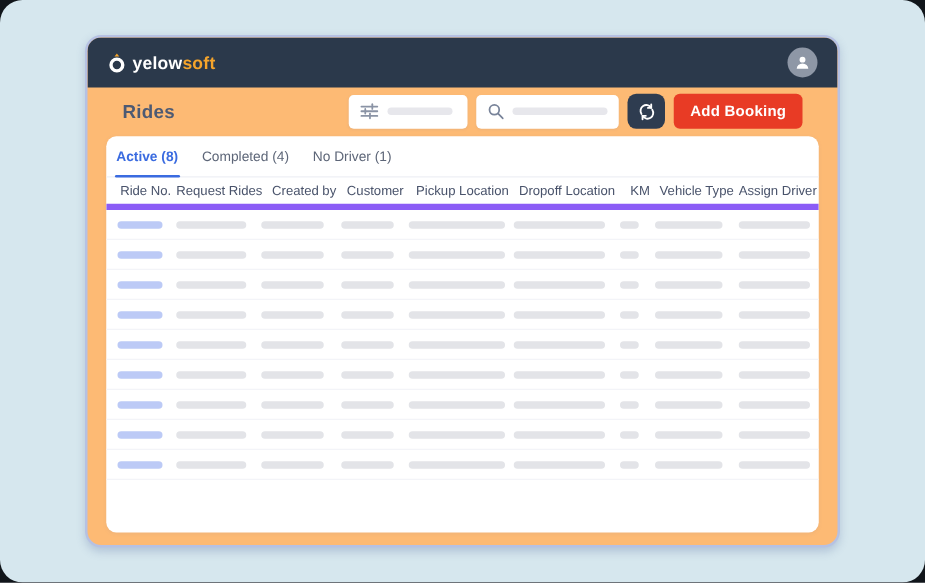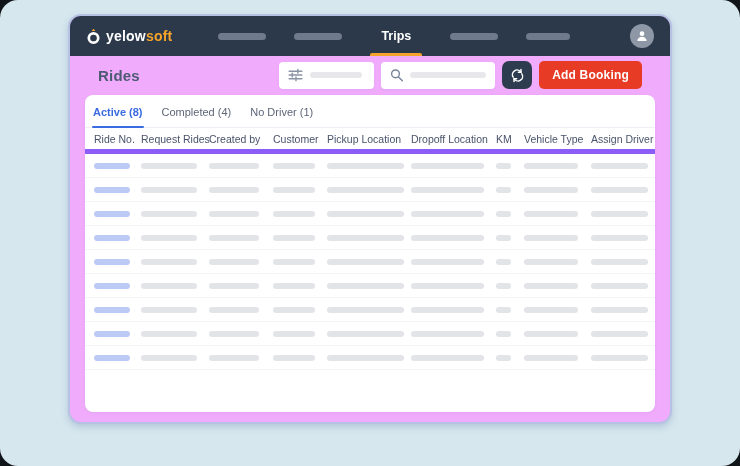--- a/index.html
+++ b/index.html
@@ -3,22 +3,22 @@
 <meta charset="utf-8">
 <style>
   * { margin:0; padding:0; box-sizing:border-box; }
   html,body { width:740px; height:466px; background:#10151a; font-family:"Liberation Sans", sans-serif; }
   .page {
     position:relative; width:740px; height:466px;
     background:#d6e7ee; border-radius:18px; overflow:hidden;
   }
   
   .window {
-    position:absolute; left:68px; top:14px; width:604px; height:410px;
-    background:#f0abfc; border:2px solid #b6c1e3; border-radius:13px;
+    position:absolute; left:68px; top:28px; width:604px; height:410px;
+    background:#fdba74; border:2px solid #b6c1e3; border-radius:13px;
     box-shadow:0 3px 7px rgba(90,110,160,.28);
     overflow:hidden;
   }
   
   .navbar {
     height:40px; background:#2b394b; display:flex; align-items:center;
     padding:0 16px; position:relative;
   }
   .logo { display:flex; align-items:center; gap:5px; }
   .logo-text { font-size:14px; font-weight:bold; color:#ffffff; letter-spacing:.2px; }
@@ -55,21 +55,21 @@
     display:flex; align-items:center; justify-content:center; border:none; cursor:pointer;
   }
   .add-btn {
     height:28px; padding:0 13px; border-radius:5px; background:#e83b25;
     color:#fff; font-size:12px; font-weight:bold; border:none; cursor:pointer;
     display:flex; align-items:center; letter-spacing:.2px;
   }
   
   .panel {
     margin:1px 15px 12px; height:317px; background:#ffffff; border-radius:8px;
-    box-shadow:0 1px 3px rgba(120,130,170,.10); overflow:hidden;
+    box-shadow:0 1px 3px rgba(120,130,170,.10); overflow:hidden;text-align:right;
   }
   .tabs {
     display:flex; gap:17px; padding:11px 7px 0; border-bottom:1px solid #eef0f5;
   }
   .tab {
     font-size:11px; color:#5d6678; padding:0 1px 9px; cursor:pointer; white-space:nowrap;
   }
   .tab.active { color:#3a6be0; font-weight:bold; position:relative; }
   .tab.active::after {
     content:""; position:absolute; left:0; right:0; bottom:-1px; height:2px;
@@ -94,27 +94,20 @@
 <div class="page">
   <div class="window">
 
     <div class="navbar">
       <div class="logo">
         <svg width="15" height="17" viewBox="0 0 15 17">
           <path d="M5.6 3.1 L7.5 0.7 L9.4 3.1 Z" fill="#f5a42b"></path>
           <circle cx="7.5" cy="10" r="4.7" fill="none" stroke="#ffffff" stroke-width="2.7"></circle>
         </svg>
         <span class="logo-text"><span>yelow</span><span class="soft">soft</span></span>
-      </div>
-      <div class="nav-items">
-        <span class="nav-pill"></span>
-        <span class="nav-pill"></span>
-        <span class="nav-trips">Trips</span>
-        <span class="nav-pill"></span>
-        <span class="nav-pill" style="width:44px"></span>
       </div>
       <div class="avatar">
         <svg width="14" height="14" viewBox="0 0 16 16" fill="#ffffff">
           <circle cx="8" cy="5.4" r="2.7"></circle>
           <path d="M2.7 13.6 a5.3 4.7 0 0 1 10.6 0 z"></path>
         </svg>
       </div>
     </div>
 
     <div class="toolbar">

